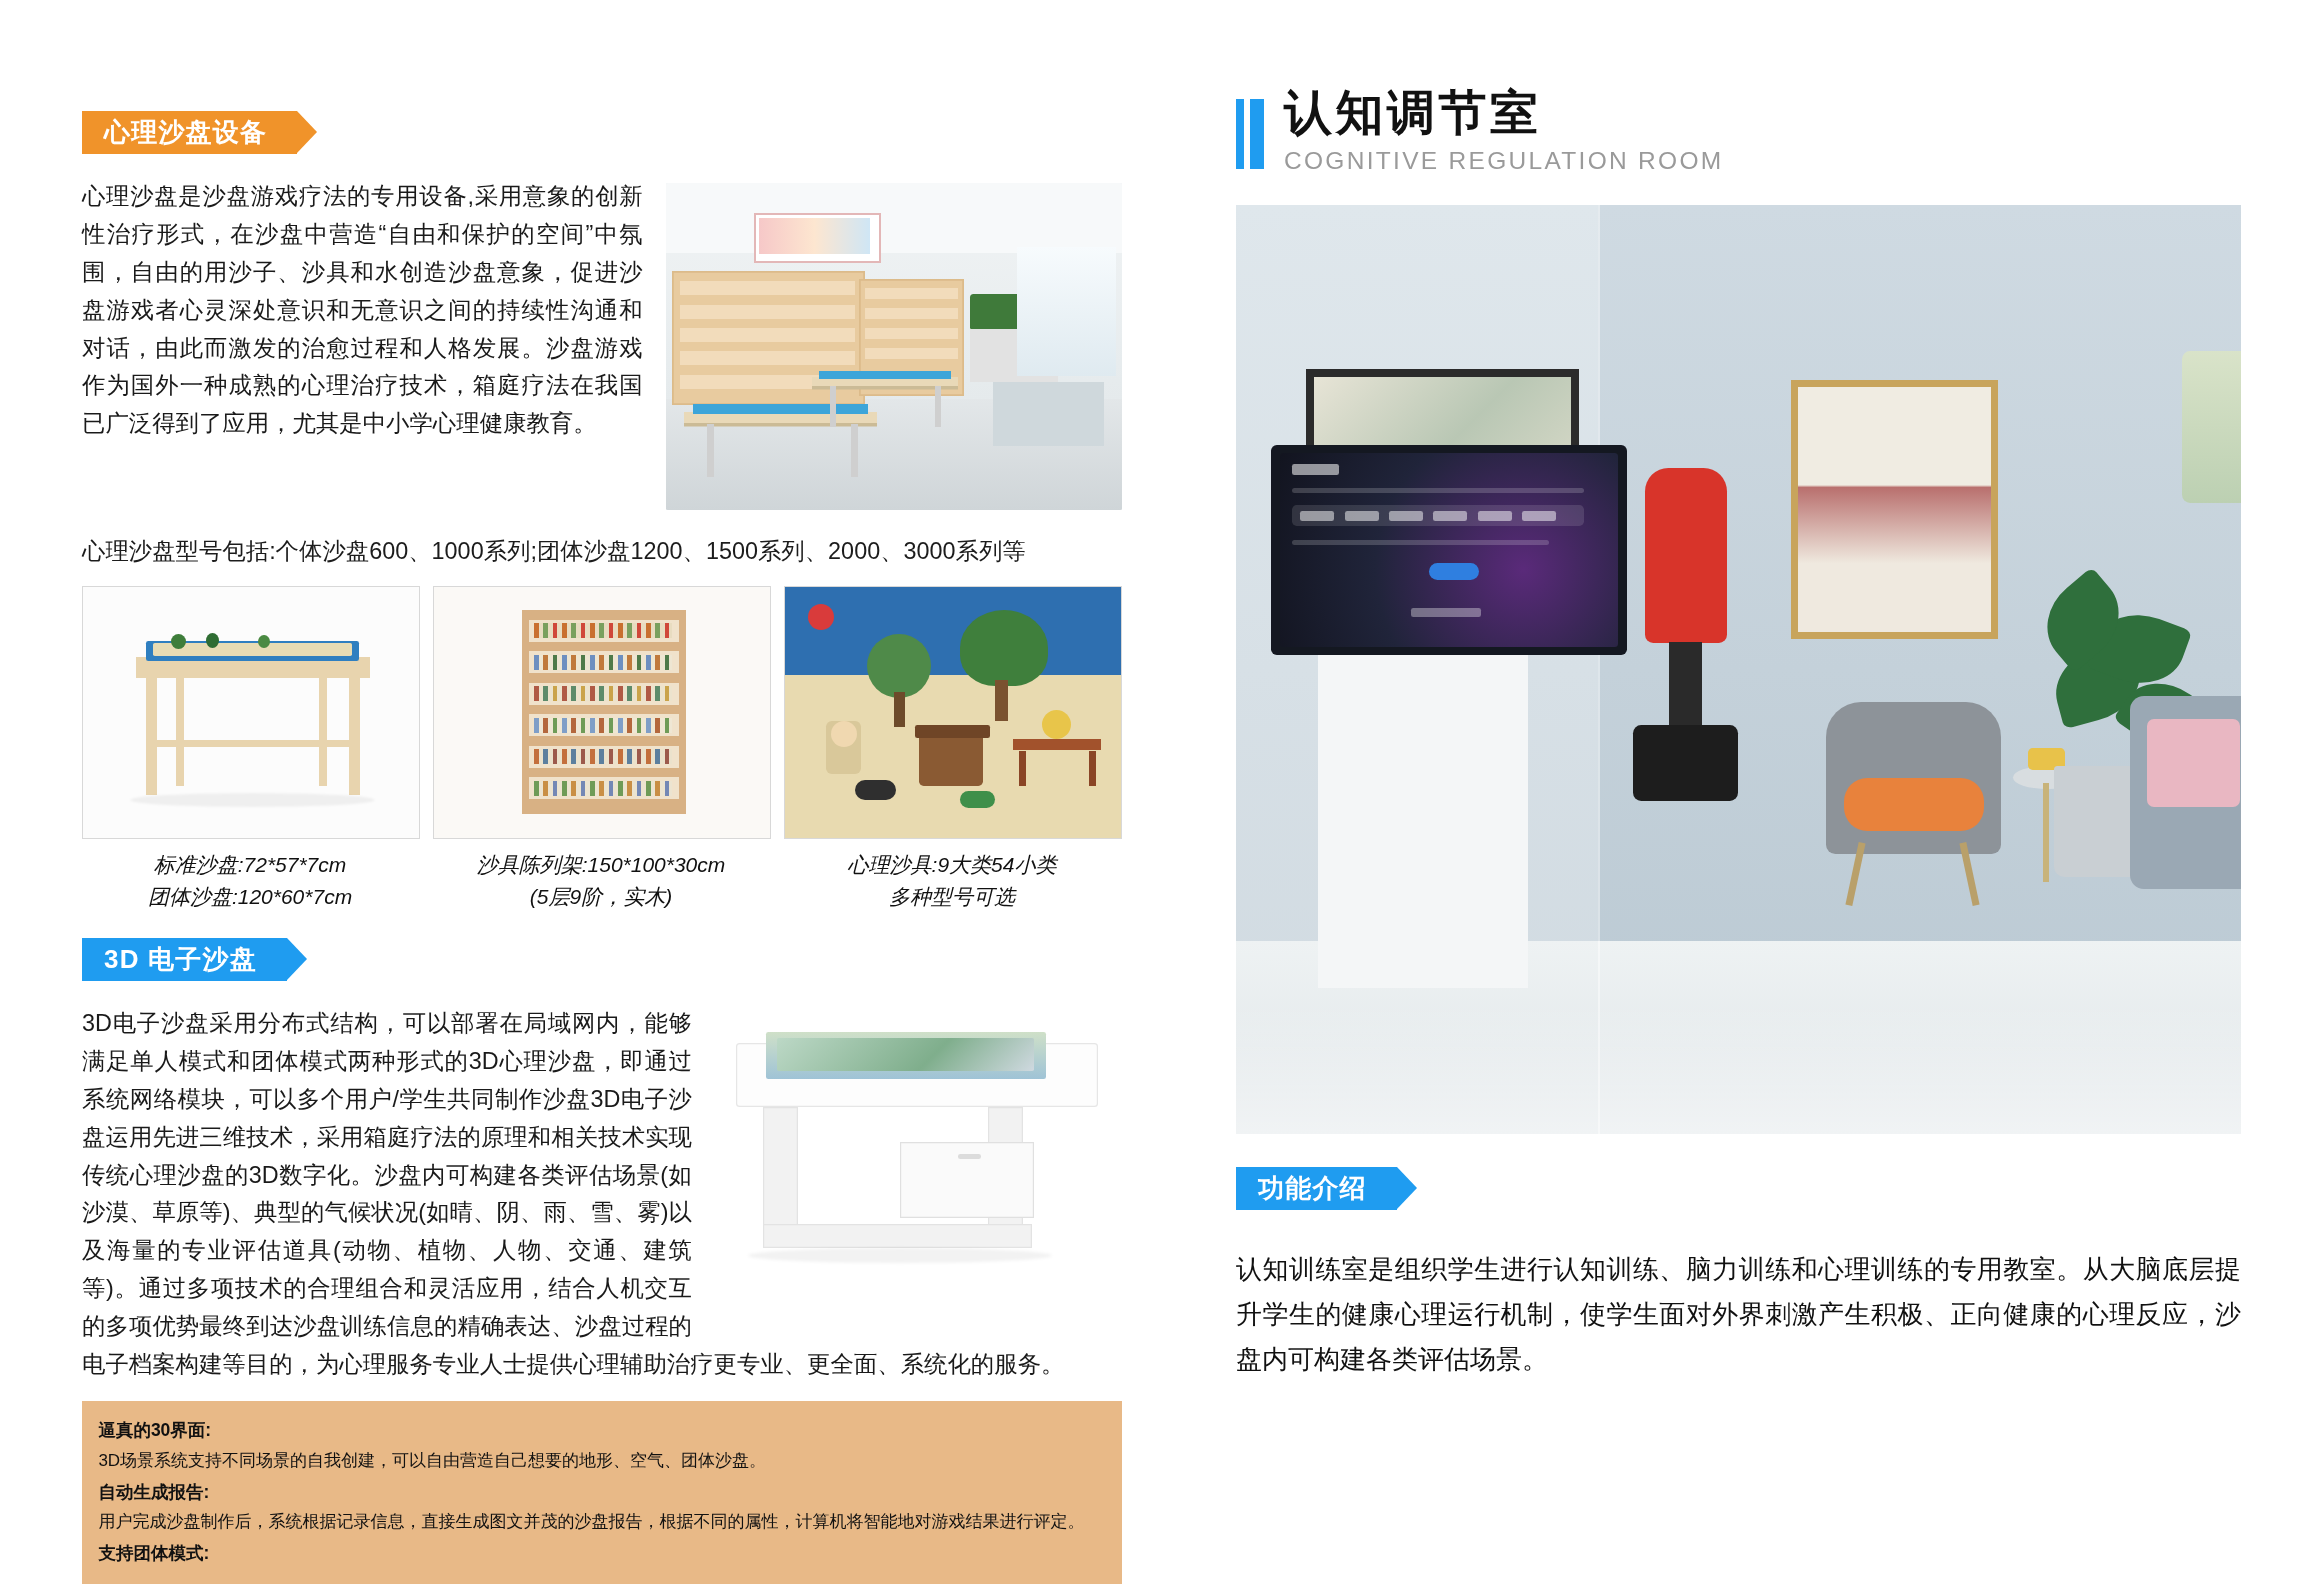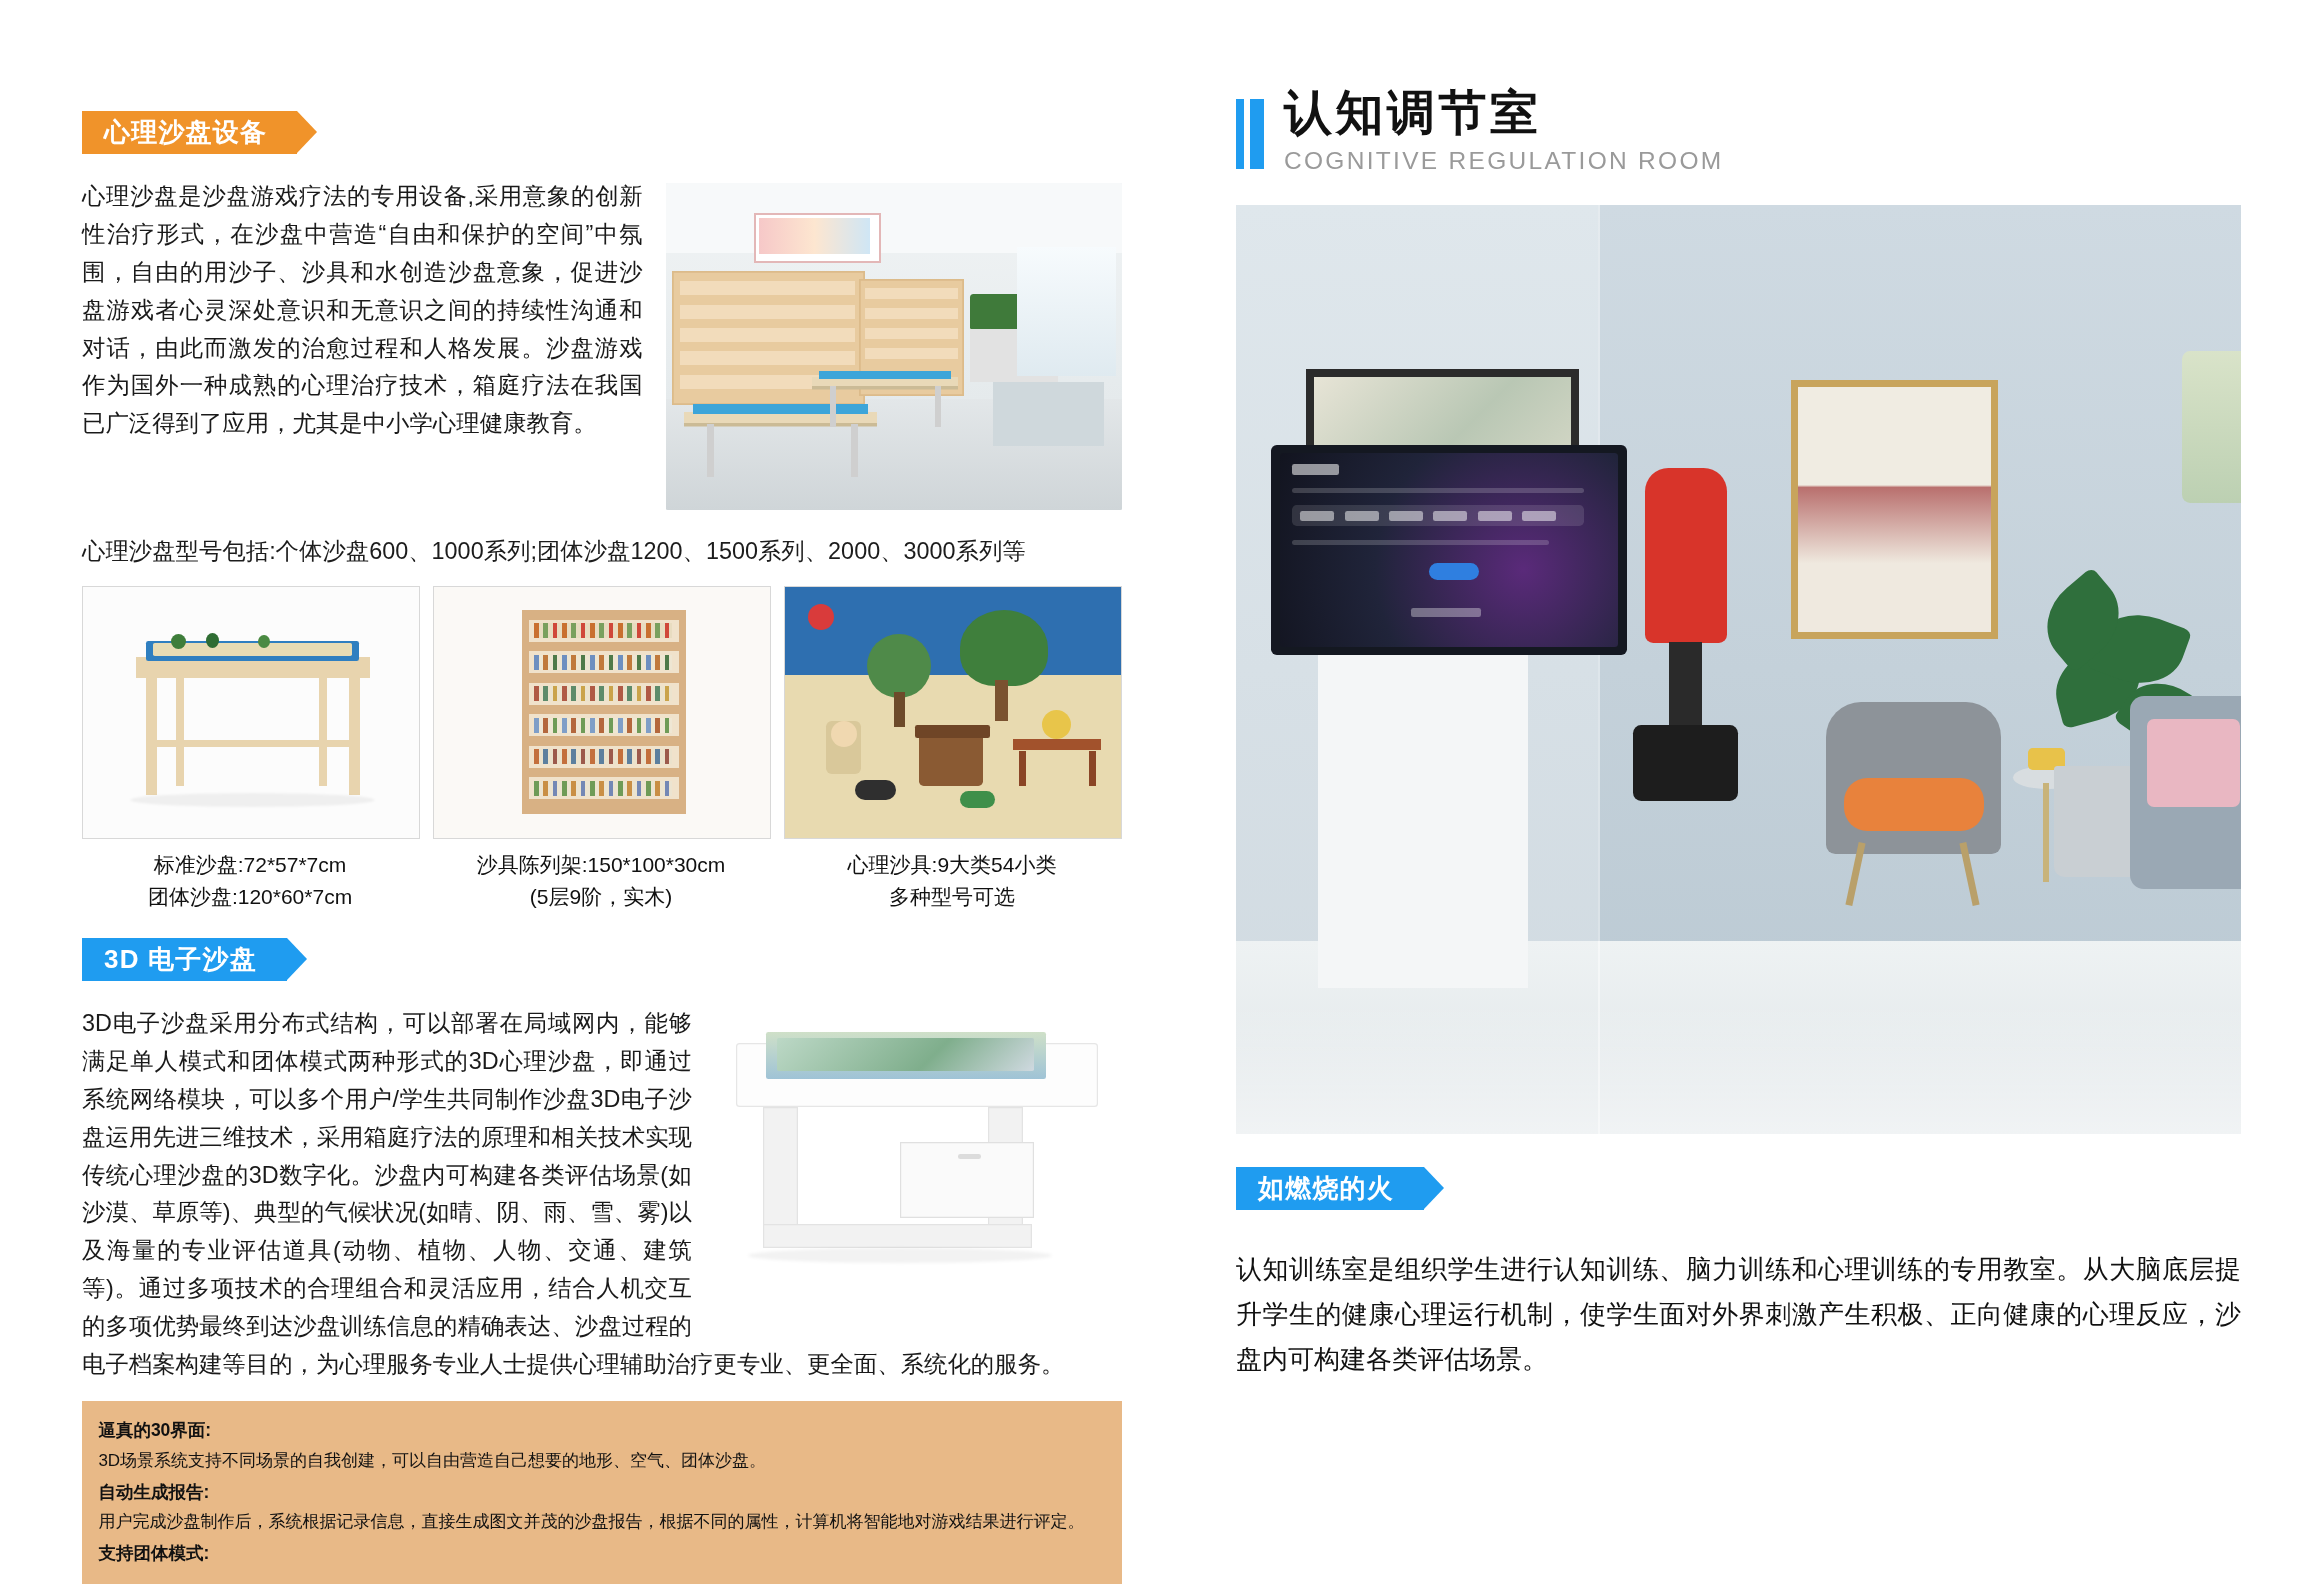--- a/index.html
+++ b/index.html
@@ -64,20 +64,21 @@
     padding-top:13px;
   }
 
   .cards{
     display:flex;
     gap:15px;
     margin-top:15px;
   }
   .card{
     width:336px;
+    font-style:italic;
   }
   .card .imgbox{
     width:100%;height:251px;
     border:0.6px solid #d8d8d8;
     background:#fbfbfb;
     position:relative;
     overflow:hidden;
   }
   .card .caption{
     margin-top:10.5px;
@@ -429,20 +430,20 @@
       <div class="abs h-leaf" style="left:888px;top:479px;width:82px;height:64px;transform:rotate(35deg);"></div>
 
       <div class="abs h-sofa" style="left:894px;top:491px;width:152px;height:193px;"></div>
       <div class="abs h-cushion" style="left:911px;top:514px;width:93px;height:88px;"></div>
       <div class="abs" style="left:946px;top:146px;width:117px;height:152px;background:linear-gradient(180deg,#d9e3c9,#bcd0b2);border-radius:8.2px 0 0 8.2px;"></div>
 
       <div class="abs" style="left:0;bottom:0;width:100%;height:129px;background:linear-gradient(180deg,rgba(255,255,255,0) 0%,rgba(255,255,255,0.55) 100%);"></div>
     </div>
 
     <div class="fn-pill">
-      <span class="pill blue">如燃烧的火</span>
+      <span class="pill blue">功能介绍</span>
     </div>
 
     <div class="right-body">认知训练室是组织学生进行认知训练、脑力训练和心理训练的专用教室。从大脑底层提升学生的健康心理运行机制，使学生面对外界刺激产生积极、正向健康的心理反应，沙盘内可构建各类评估场景。</div>
   </div>
 
 </div>
 
 
 </body></html>

